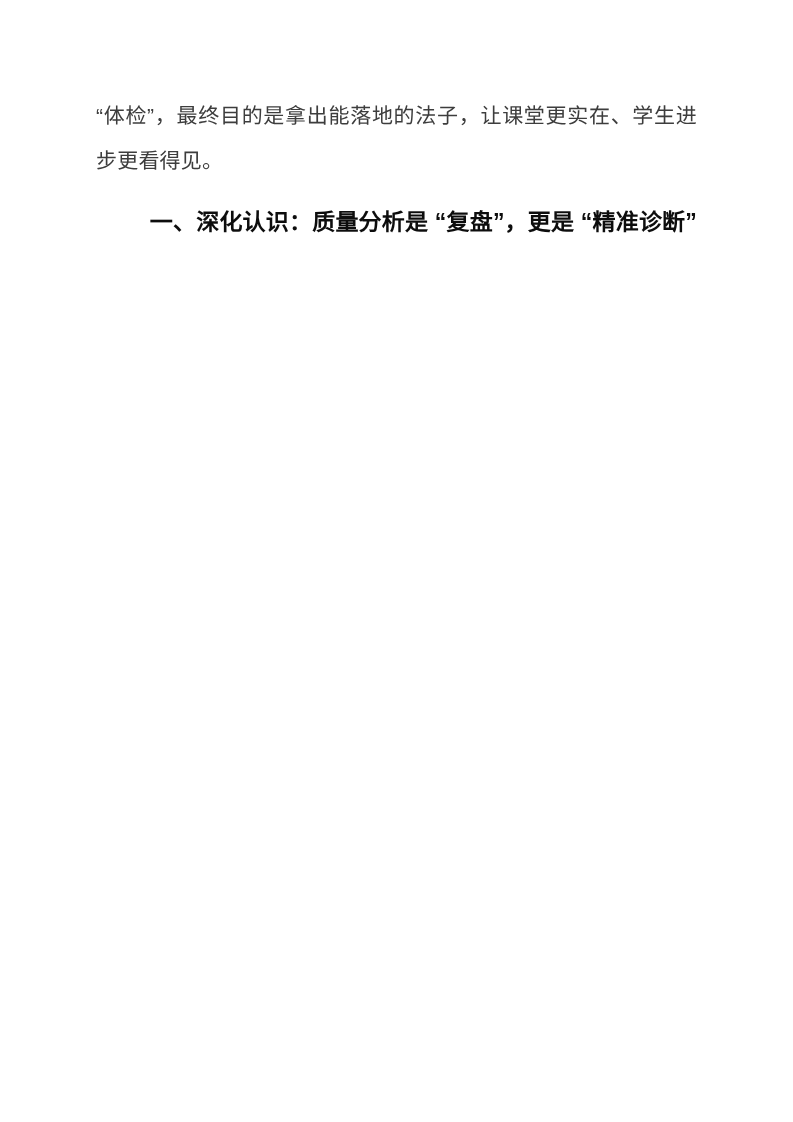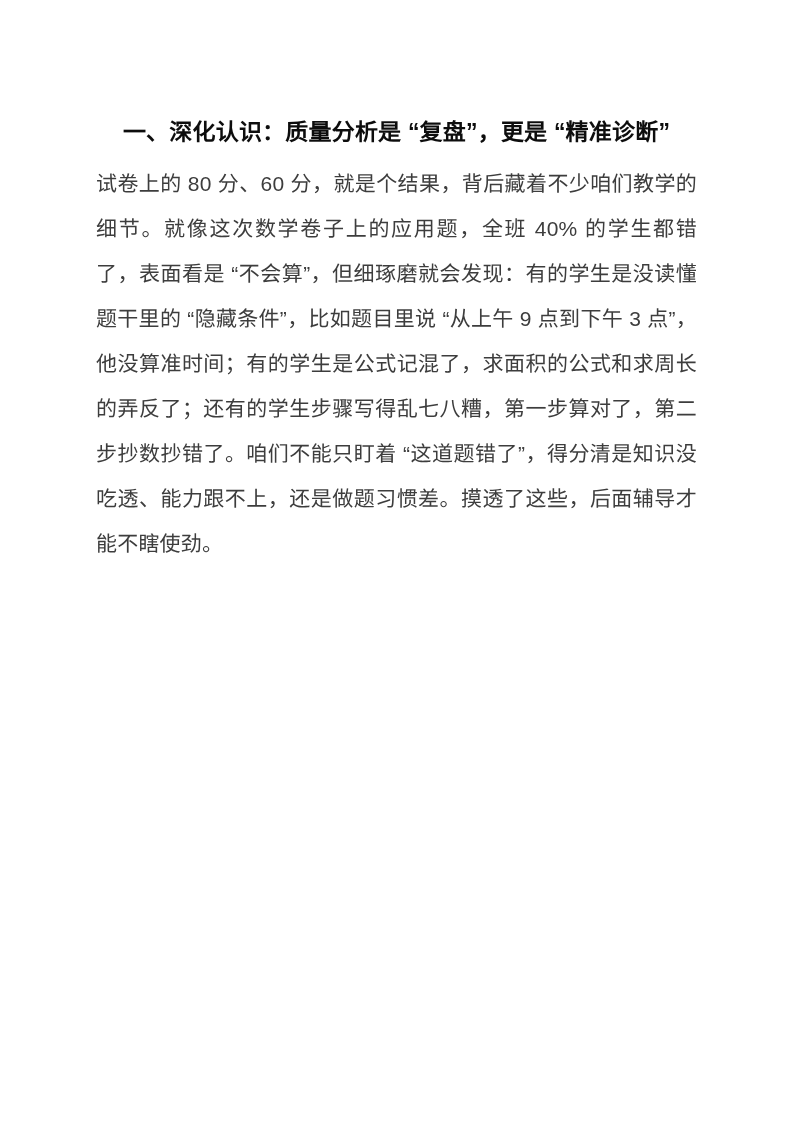--- a/index.html
+++ b/index.html
@@ -31,32 +31,32 @@
     text-align: justify;
     text-justify: inter-character;
     letter-spacing: 0.2px;
   }
   .heading {
     margin: 24px 0 14px 0;
     font-size: 23px;
     line-height: 30px;
     font-weight: 700;
     color: #0d0d0d;
-    text-align: center;
+    text-align: right;
     letter-spacing: 0.2px;
   }
 </style>
 </head>
 <body>
 
 <div class="page">
   <article class="doc">
 
+    <p class="body-para">“体检”，最终目的是拿出能落地的法子，让课堂更实在、学生进步更看得见。</p>
 
     <h2 class="heading">一、深化认识：质量分析是 “复盘”，更是 “精准诊断”</h2>
 
 
 
-    <p class="body-para">试卷上的 80 分、60 分，就是个结果，背后藏着不少咱们教学的细节。就像这次数学卷子上的应用题，全班 40% 的学生都错了，表面看是 “不会算”，但细琢磨就会发现：有的学生是没读懂题干里的 “隐藏条件”，比如题目里说 “从上午 9 点到下午 3 点”，他没算准时间；有的学生是公式记混了，求面积的公式和求周长的弄反了；还有的学生步骤写得乱七八糟，第一步算对了，第二步抄数抄错了。咱们不能只盯着 “这道题错了”，得分清是知识没吃透、能力跟不上，还是做题习惯差。摸透了这些，后面辅导才能不瞎使劲。</p>
 
 
   </article>
 </div>
 
 </body></html>

